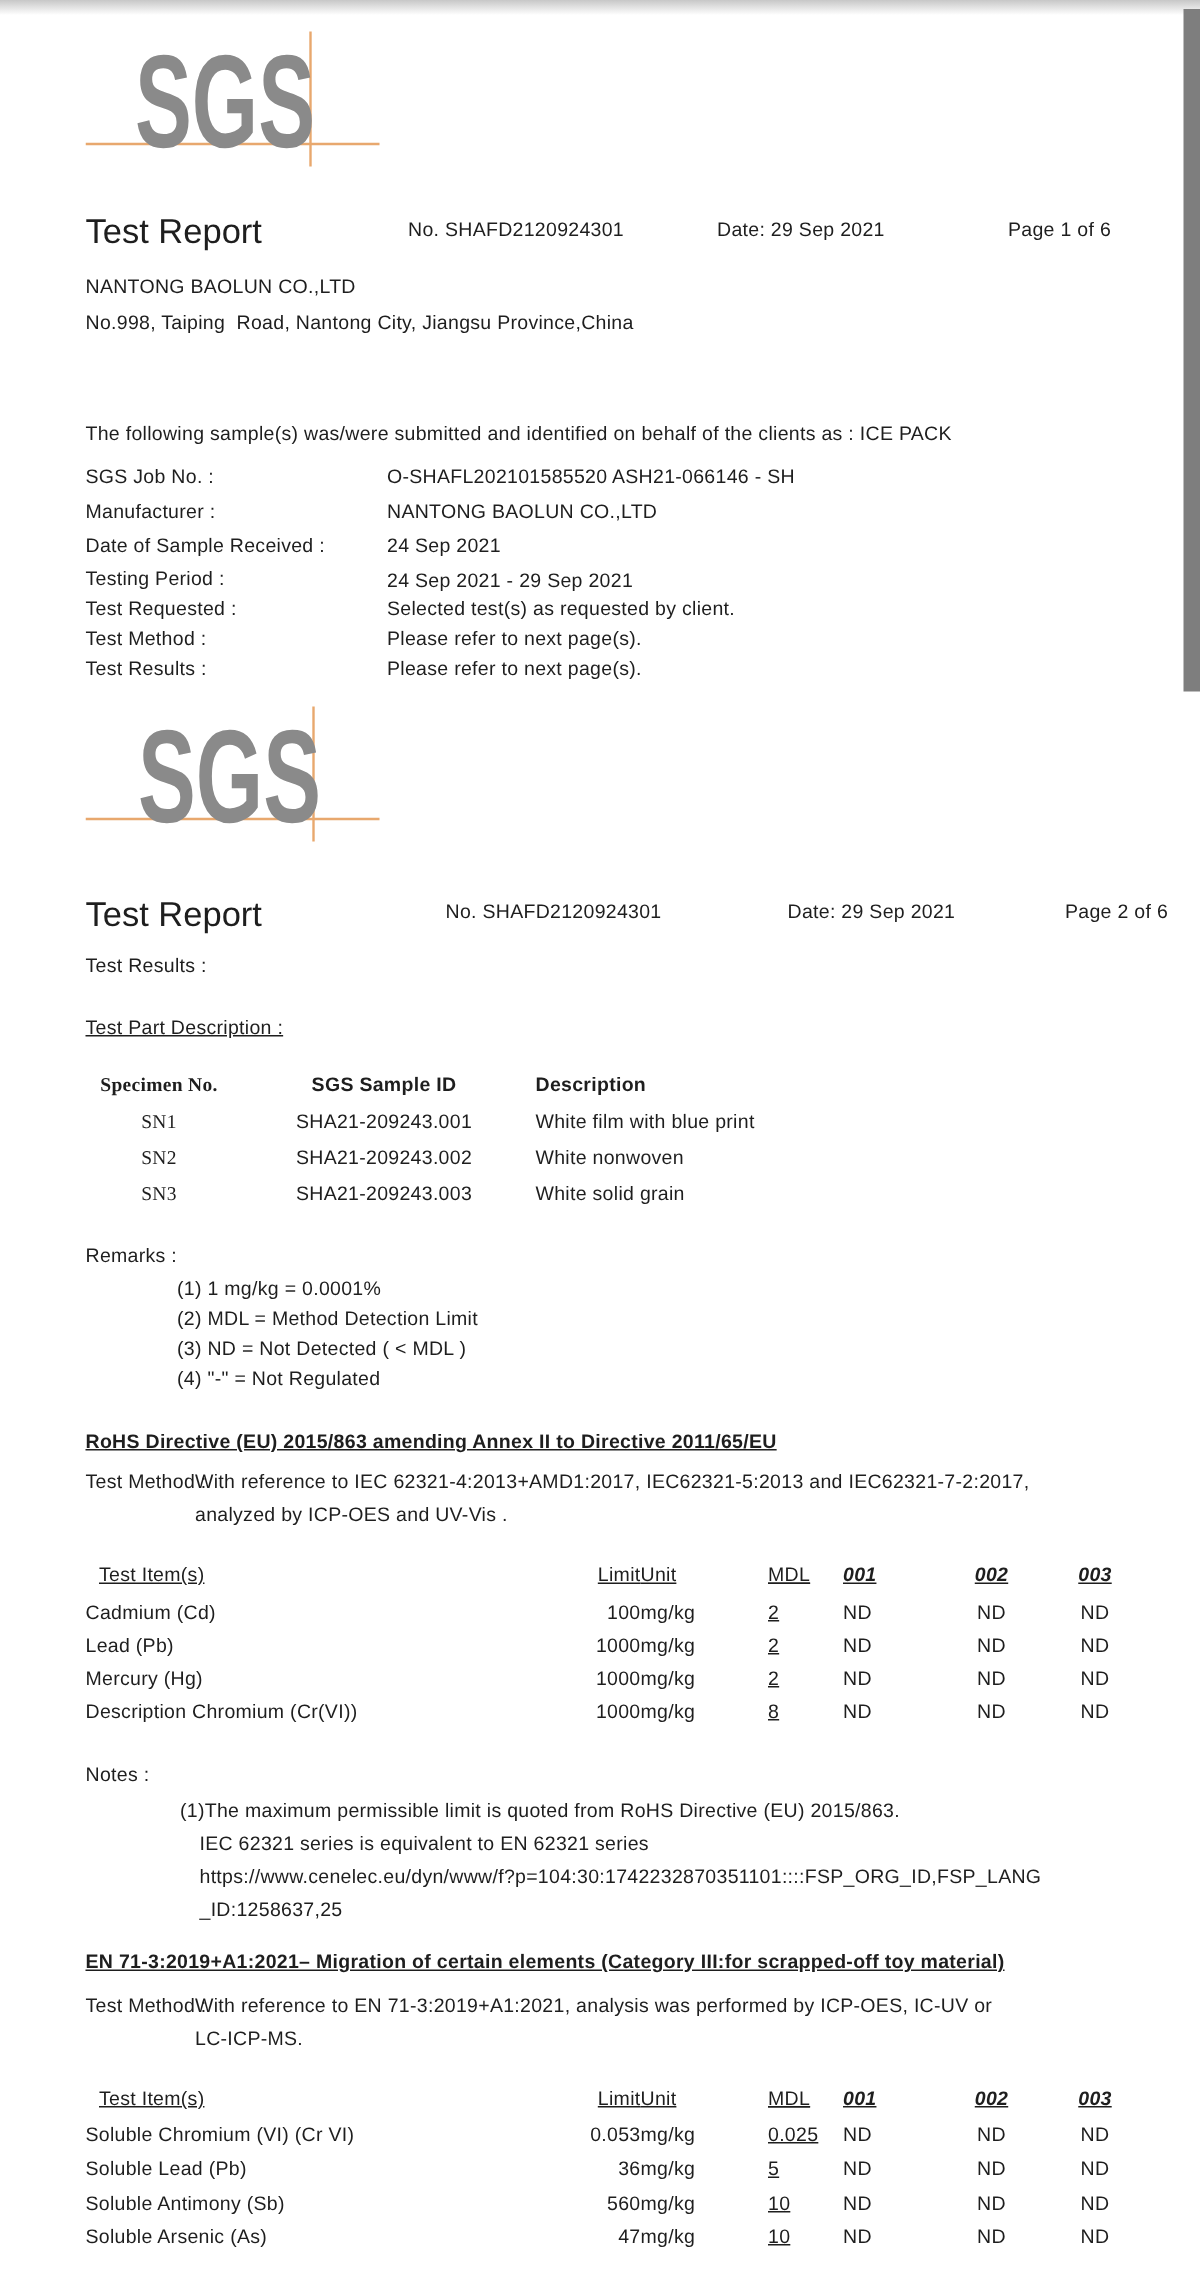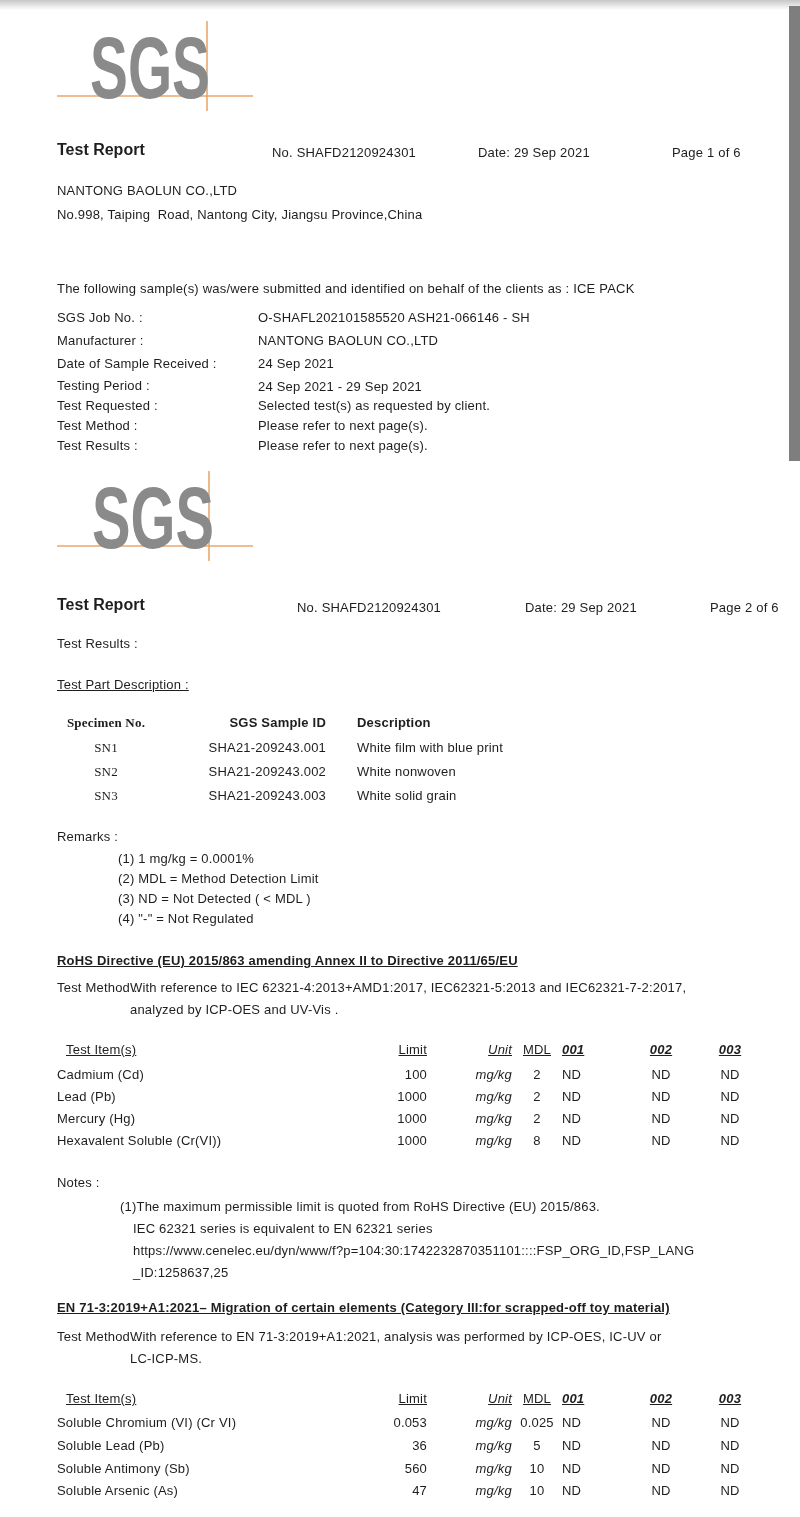--- a/index.html
+++ b/index.html
@@ -3,37 +3,37 @@
 <meta charset="utf-8">
 <style>
   html,body{margin:0;padding:0;background:#fff;}
   .doc{position:relative;width:800px;height:1517px;background:#fff;overflow:hidden;
        font-family:"Liberation Sans","DejaVu Sans",sans-serif;color:#1e1e1e;}
   .abs{position:absolute;}
   .txt{font-size:13px;line-height:1.15;white-space:pre;letter-spacing:.2px;}
   .b{font-weight:bold;}
   .u{text-decoration:underline;}
   .bi{font-weight:bold;font-style:italic;}
-  .title{font-size:16px;font-weight:bold;white-space:pre;}
+  .title{font-size:23px;font-weight:normal;white-space:pre;}
   .top-fade{position:absolute;left:0;top:0;width:800px;height:10px;
             background:linear-gradient(#c7c7c7,#ffffff);}
   .right-bar{position:absolute;left:789px;top:6px;width:11px;height:455px;background:#7e7e7e;}
   
   .trow{position:absolute;left:0;display:flex;align-items:baseline;width:770px;}
   .c-item{width:325px;padding-left:57px;text-align:left;}
   .c-limit{width:45px;text-align:right;}
-  .c-unit{width:85px;text-align:right;font-style:italic;}
-  .c-mdl{width:50px;text-align:center;}
+  .c-unit{width:85px;text-align:left;}
+  .c-mdl{width:50px;text-decoration:underline;}
   .c-r1{width:65px;text-align:left;}
   .c-r2{width:68px;text-align:center;}
   .c-r3{width:70px;text-align:center;}
   
   .srow{position:absolute;left:0;display:flex;align-items:baseline;}
   .sc1{width:112px;margin-left:50px;text-align:center;font-family:Liberation Serif, serif;}
-  .sc2{width:140px;margin-left:24px;text-align:right;}
+  .sc2{width:140px;margin-left:24px;text-align:center;}
   .sc3{margin-left:31px;text-align:left;}
   .logo-text{font-weight:bold;}
 </style>
 </head>
 <body>
 
 <div class="doc">
   <div class="top-fade"></div>
   <div class="right-bar"></div>
 
@@ -147,21 +147,21 @@
     <div class="trow txt" style="top:1112px">
       <div class="c-item">Mercury (Hg)</div>
       <div class="c-limit">1000</div>
       <div class="c-unit">mg/kg</div>
       <div class="c-mdl">2</div>
       <div class="c-r1">ND</div>
       <div class="c-r2">ND</div>
       <div class="c-r3">ND</div>
     </div>
     <div class="trow txt" style="top:1134px">
-      <div class="c-item">Hexavalent Soluble (Cr(VI))</div>
+      <div class="c-item">Description Chromium (Cr(VI))</div>
       <div class="c-limit">1000</div>
       <div class="c-unit">mg/kg</div>
       <div class="c-mdl">8</div>
       <div class="c-r1">ND</div>
       <div class="c-r2">ND</div>
       <div class="c-r3">ND</div>
     </div>
 
     <div class="abs txt" style="left:57px;top:1176px">Notes :</div>
     <div class="abs txt" style="left:120px;top:1200px">(1)The maximum permissible limit is quoted from RoHS Directive (EU) 2015/863.</div>

